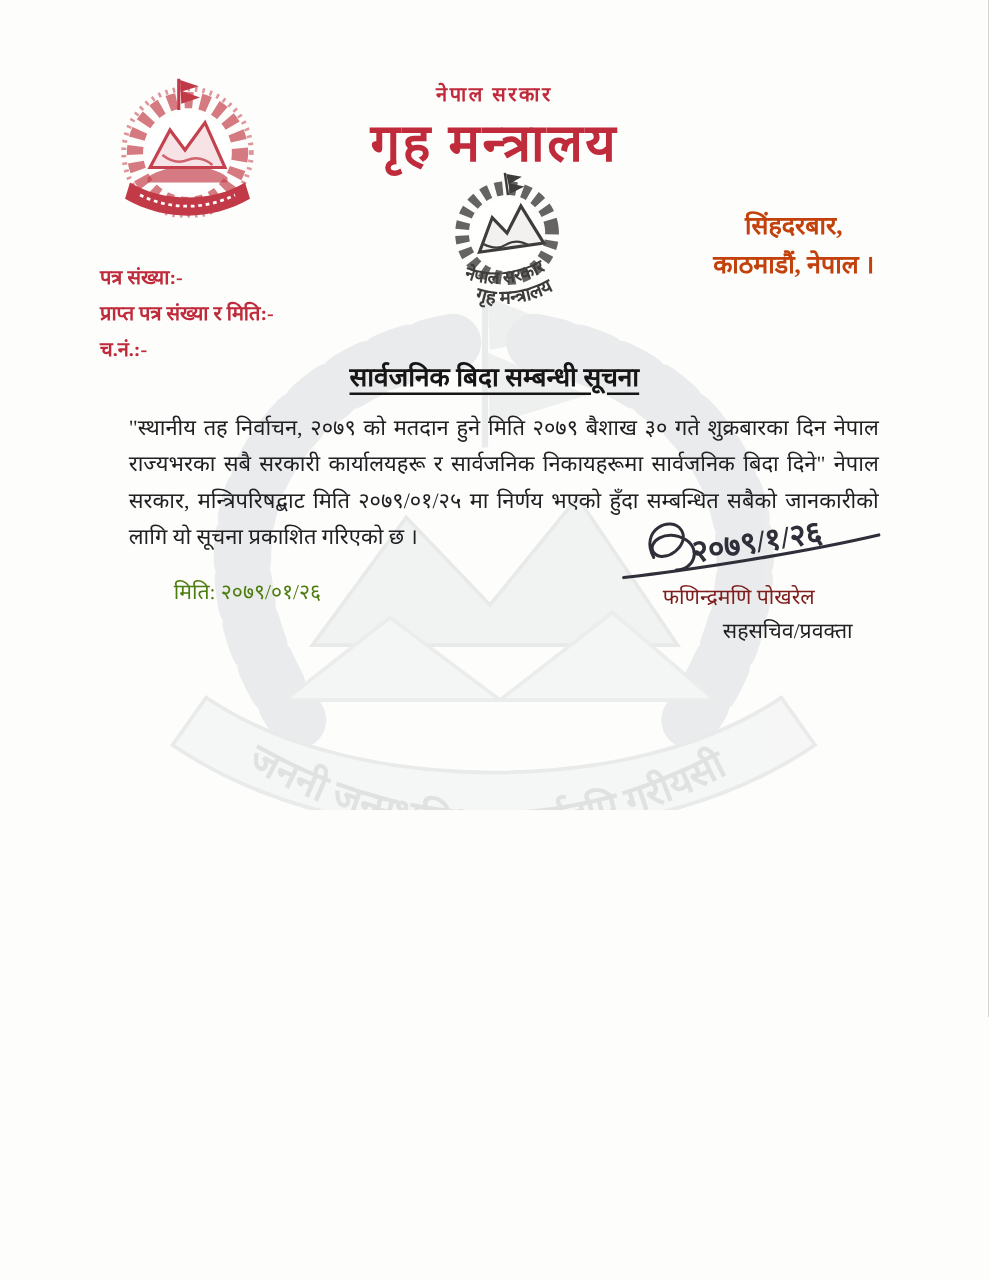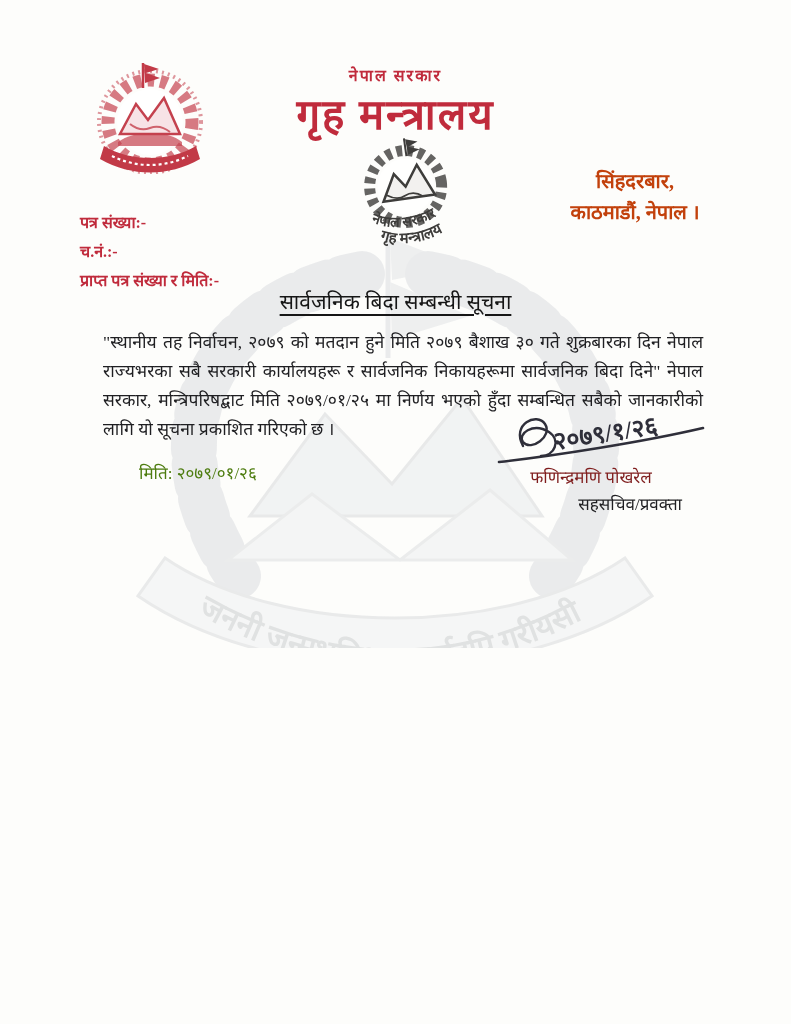--- a/index.html
+++ b/index.html
@@ -37,21 +37,21 @@
     position:absolute;left:80px;top:180px;
     color:#c02b3c;font-size:16px;font-weight:bold;line-height:29px;margin-top:28px;
   }
   .address{
     position:absolute;left:556px;top:166px;width:158px;
     text-align:center;color:#c2410c;font-size:20px;font-weight:bold;line-height:31px;
   }
   
   .notice-title{
     position:absolute;left:0;right:0;top:287px;
-    text-align:center;font-size:21px;font-weight:normal;color:#161616;
+    text-align:center;font-size:21px;font-weight:bold;color:#161616;
   }
   .notice-title span{
     text-decoration:underline;text-underline-offset:5px;text-decoration-thickness:1.5px;
   }
   .notice-body{
     position:absolute;left:103px;top:328px;width:600px;
     font-size:17.5px;line-height:29px;text-align:justify;color:#1f1f22;
   }
   .date-line{
     position:absolute;left:139px;top:461px;
@@ -124,22 +124,22 @@
     <text font-size="14" font-weight="bold" fill="#2e2d2b">
       <textPath href="#stArc1" startOffset="8%">नेपाल सरकार</textPath>
     </text>
     <text font-size="15" font-weight="bold" fill="#2e2d2b">
       <textPath href="#stArc2" startOffset="6%">गृह मन्त्रालय</textPath>
     </text>
   </svg>
 
   <div class="meta-left">
     <div>पत्र संख्या:-</div>
+    <div>प्राप्त पत्र संख्या र मिति:-</div>
     <div>च.नं.:-</div>
-    <div>प्राप्त पत्र संख्या र मिति:-</div>
   </div>
 
   <div class="address">
     <div>सिंहदरबार,</div>
     <div>काठमाडौं, नेपाल ।</div>
   </div>
 
   <div class="notice-title">
     <span>सार्वजनिक बिदा सम्बन्धी सूचना</span>
   </div>

